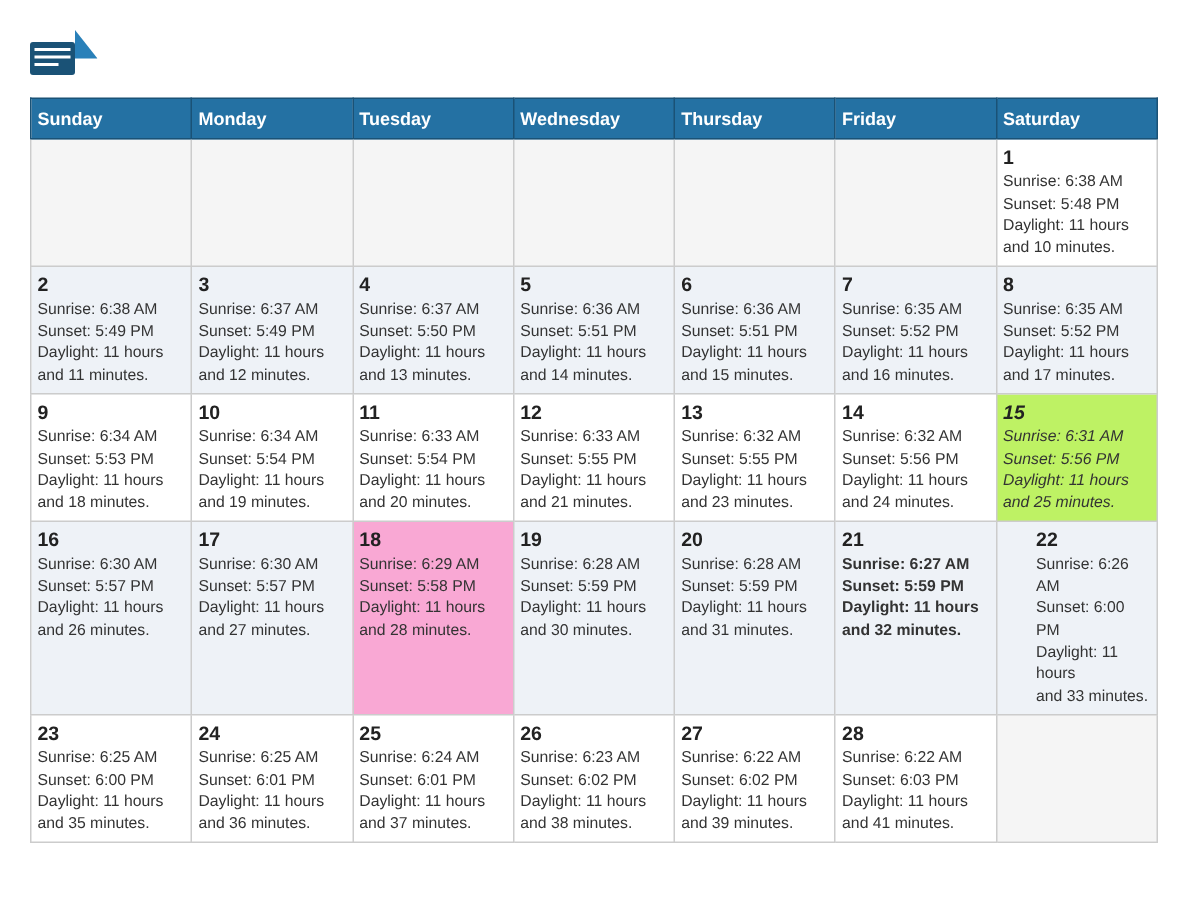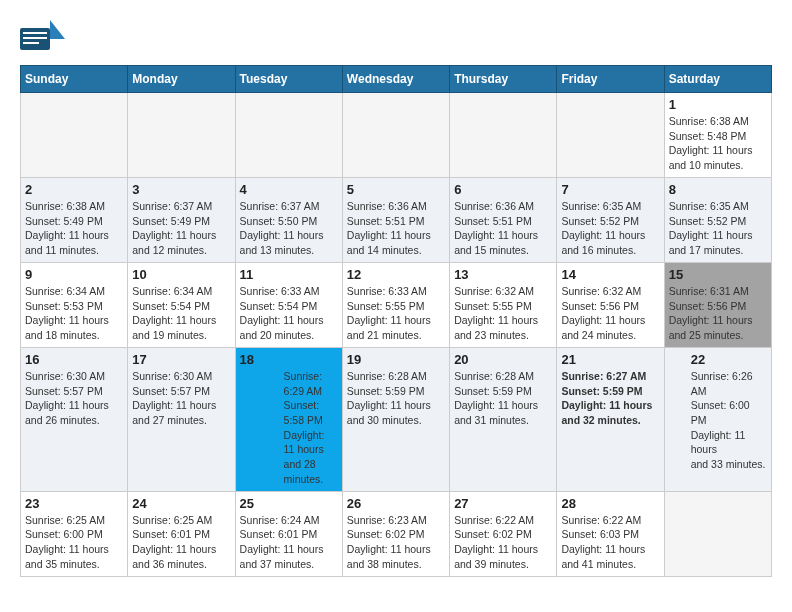--- a/index.html
+++ b/index.html
@@ -225,21 +225,21 @@
 Daylight: 11 hours
 and 23 minutes.</div>
         </td>
         <td style="background: rgb(255, 255, 255);">
           <div class="day-num">14</div>
           <div class="day-info" style="white-space: pre-line;">Sunrise: 6:32 AM
 Sunset: 5:56 PM
 Daylight: 11 hours
 and 24 minutes.</div>
         </td>
-        <td style="background: #a3a3a3;">
+        <td style="background: #bef264; font-style: italic;">
           <div class="day-num">15</div>
           <div class="day-info" style="white-space: pre-line;">Sunrise: 6:31 AM
 Sunset: 5:56 PM
 Daylight: 11 hours
 and 25 minutes.</div>
         </td>
       </tr>
       <tr>
         <td style="background: rgb(238, 242, 247);">
           <div class="day-num">16</div>
@@ -248,23 +248,23 @@
 Daylight: 11 hours
 and 26 minutes.</div>
         </td>
         <td style="background: rgb(238, 242, 247);">
           <div class="day-num">17</div>
           <div class="day-info" style="white-space: pre-line;">Sunrise: 6:30 AM
 Sunset: 5:57 PM
 Daylight: 11 hours
 and 27 minutes.</div>
         </td>
-        <td style="background: #0ea5e9;">
+        <td style="background: #f9a8d4;">
           <div class="day-num">18</div>
-          <div class="day-info" style="white-space: pre-line; margin-left: 44px;">Sunrise: 6:29 AM
+          <div class="day-info" style="white-space: pre-line;">Sunrise: 6:29 AM
 Sunset: 5:58 PM
 Daylight: 11 hours
 and 28 minutes.</div>
         </td>
         <td style="background: rgb(238, 242, 247);">
           <div class="day-num">19</div>
           <div class="day-info" style="white-space: pre-line;">Sunrise: 6:28 AM
 Sunset: 5:59 PM
 Daylight: 11 hours
 and 30 minutes.</div>

